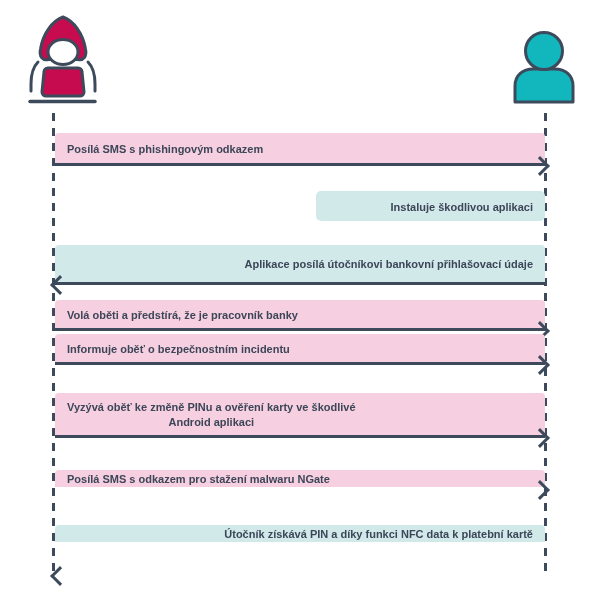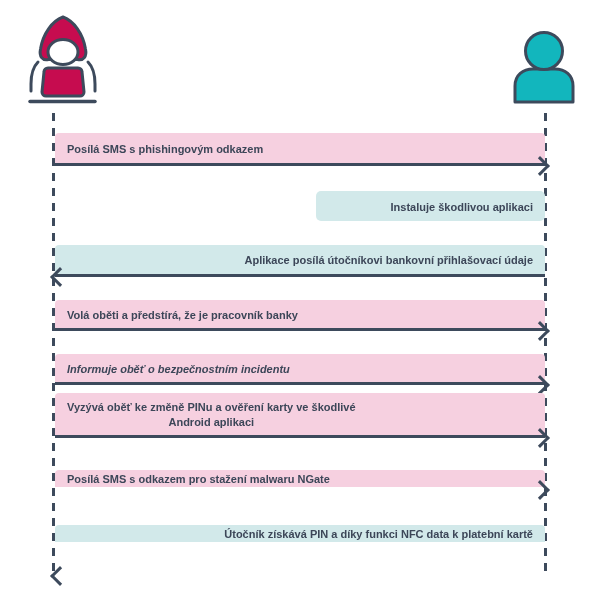--- a/index.html
+++ b/index.html
@@ -63,35 +63,35 @@
     <div class="label">Posílá SMS s phishingovým odkazem</div>
     <div class="line">
       <span class="arrowhead r"></span>
     </div>
   </div>
 
   <div class="msg teal self text-right" style="top:191px;height:30px;left:316px;right:55px;">
     <div class="label">Instaluje škodlivou aplikaci</div>
   </div>
 
-  <div class="msg teal text-right" style="top:245px;height:32px;">
+  <div class="msg teal text-right" style="top:245px;height:40px;">
     <div class="label">Aplikace posílá útočníkovi bankovní přihlašovací údaje</div>
     <div class="line">
       <span class="arrowhead l"></span>
     </div>
   </div>
 
   <div class="msg pink" style="top:300px;height:31px;border-radius:7px;">
     <div class="label">Volá oběti a předstírá, že je pracovník banky</div>
     <div class="line">
       <span class="arrowhead r"></span>
     </div>
   </div>
 
-  <div class="msg pink" style="top:354px;height:31px;font-style:italic;">
+  <div class="msg pink" style="top:334px;height:31px;">
     <div class="label">Informuje oběť o bezpečnostním incidentu</div>
     <div class="line">
       <span class="arrowhead r"></span>
     </div>
   </div>
 
   <div class="msg pink" style="top:393px;height:45px;text-align:center;">
     <div class="label">Vyzývá oběť ke změně PINu a ověření karty ve škodlivé
 Android aplikaci</div>
     <div class="line">

